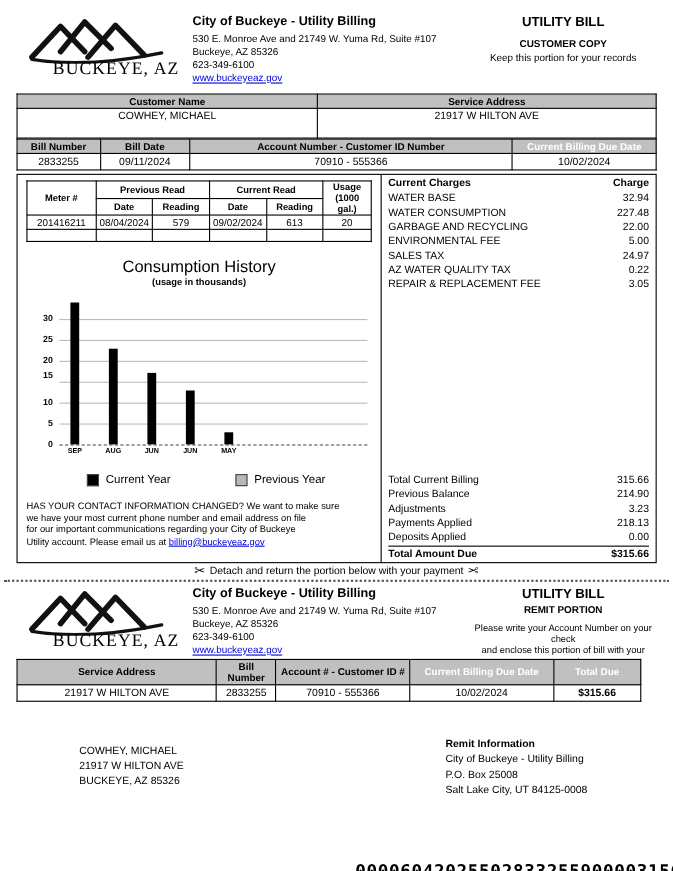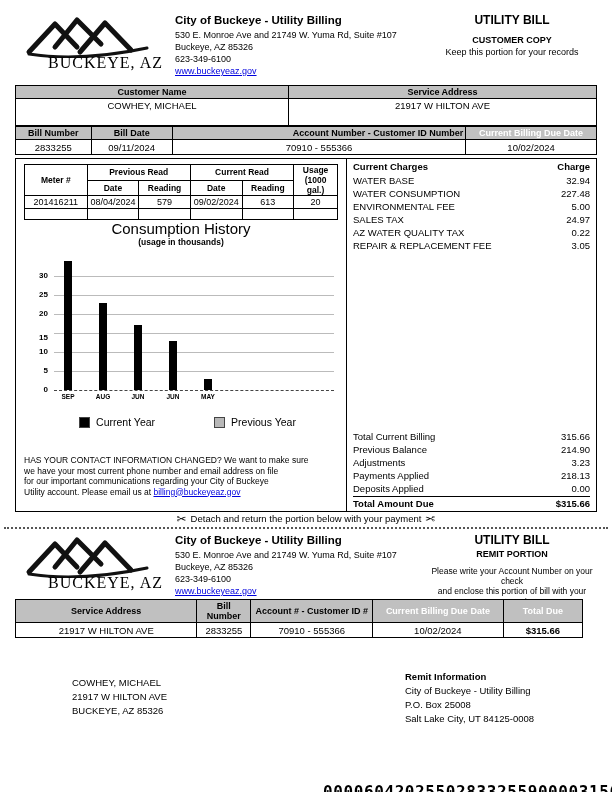--- a/index.html
+++ b/index.html
@@ -32,21 +32,21 @@
   .left-panel { width:330px; flex:0 0 330px; padding:5px 8px 0 8px; display:flex; flex-direction:column; }
   .right-panel { flex:1; border-left:1px solid #000; padding:2px 6px 0 6px; display:flex; flex-direction:column; font-size:9.5px; }
 
   table.meter { width:100%; table-layout:fixed; border-collapse:collapse; }
   table.meter th, table.meter td { border:1px solid #000; font-size:8.5px; text-align:center; padding:0 1px; background:#fff; }
   table.meter th { font-weight:bold; height:11px; }
   table.meter td { height:13px; font-size:9px; }
   tr.empty-row td { height:11px; }
 
   
-  .chart { margin-top:0; }
+  .chart { margin-top:14px; }
   .chart-title { text-align:center; font-size:15px; }
   .chart-sub { text-align:center; font-size:8.5px; font-weight:bold; margin-bottom:10px; }
   #chart-plot { position:relative; height:133px; margin-left:30px; margin-right:4px; }
   .gl { position:absolute; left:0; right:0; height:0; border-top:1px solid #bbbbbb; }
   .gl.zero { border-top:1px dashed #444; }
   .ytick { position:absolute; left:-26px; width:20px; text-align:right; font-size:8px; font-weight:bold; line-height:10px; }
   .bar { position:absolute; bottom:0; width:8px; background:#000; }
   .xtick { position:absolute; top:136px; width:30px; text-align:center; font-size:6.5px; font-weight:bold; }
   .legend { margin-top:26px; display:flex; justify-content:center; gap:46px; font-size:10.5px; }
   .leg-item { display:flex; align-items:center; gap:6px;padding-left:13px; }
@@ -117,21 +117,21 @@
       <td>21917 W HILTON AVE</td>
     </tr>
   </tbody>
     </table>
 
   <table class="tbl" style="position:absolute; left:15px; top:126px;">
     <tbody>
         <tr>
       <th style="width:13%;">Bill Number</th>
       <th style="width:14%;">Bill Date</th>
-      <th style="width:50.5%;text-align:right;">Account Number - Customer ID Number</th>
+      <th style="width:50.5%;">Account Number - Customer ID Number</th>
       <th class="th-black">Current Billing Due Date</th>
     </tr>
     <tr class="billrow">
       <td>2833255</td>
       <td>09/11/2024</td>
       <td>70910 - 555366</td>
       <td>10/02/2024</td>
     </tr>
   </tbody>
     </table>
@@ -179,21 +179,21 @@
         <div class="chart-title">Consumption History</div>
         <div class="chart-sub">(usage in thousands)</div>
         <div id="chart-plot">
             <div class="gl zero" style="top: 133px;"></div>
             <div class="ytick" style="top: 128px;">0</div>
             <div class="gl" style="top: 114px;"></div>
             <div class="ytick" style="top: 109px;">5</div>
             <div class="gl" style="top: 95px;"></div>
             <div class="ytick" style="top: 90px;">10</div>
             <div class="gl" style="top: 76px;"></div>
-            <div class="ytick" style="top: 76px;">15</div>
+            <div class="ytick" style="top: 66px;">15</div>
             <div class="gl" style="top: 57px;"></div>
             <div class="ytick" style="top: 52px;">20</div>
             <div class="gl" style="top: 38px;"></div>
             <div class="ytick" style="top: 33px;">25</div>
             <div class="gl" style="top: 19px;"></div>
             <div class="ytick" style="top: 14px;">30</div>
             <div class="bar" style="left: 10px; height: 129.2px; background: rgb(0, 0, 0);"></div>
             <div class="xtick" style="left: -1px;">SEP</div>
             <div class="bar" style="left: 45px; height: 87.4px; background: rgb(0, 0, 0);"></div>
             <div class="xtick" style="left: 34px;">AUG</div>
@@ -231,20 +231,24 @@
       </div>
       <div class="chg-item">
           <span>WATER BASE</span>
           <span>32.94</span>
         </div>
       <div class="chg-item">
           <span>WATER CONSUMPTION</span>
           <span>227.48</span>
         </div>
       <div class="chg-item">
+          <span>GARBAGE AND RECYCLING</span>
+          <span>22.00</span>
+        </div>
+      <div class="chg-item">
           <span>ENVIRONMENTAL FEE</span>
           <span>5.00</span>
         </div>
       <div class="chg-item">
           <span>SALES TAX</span>
           <span>24.97</span>
         </div>
       <div class="chg-item">
           <span>AZ WATER QUALITY TAX</span>
           <span>0.22</span>

